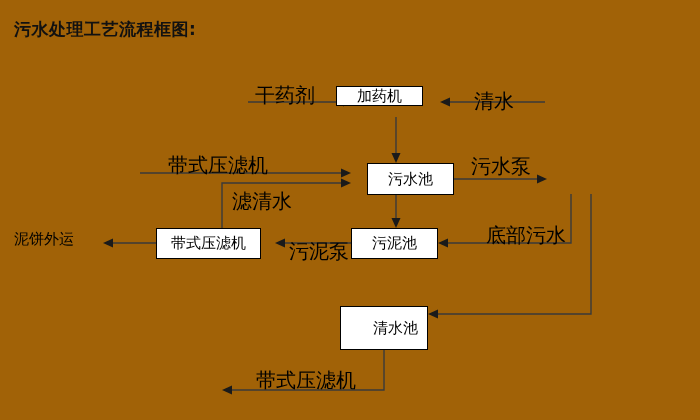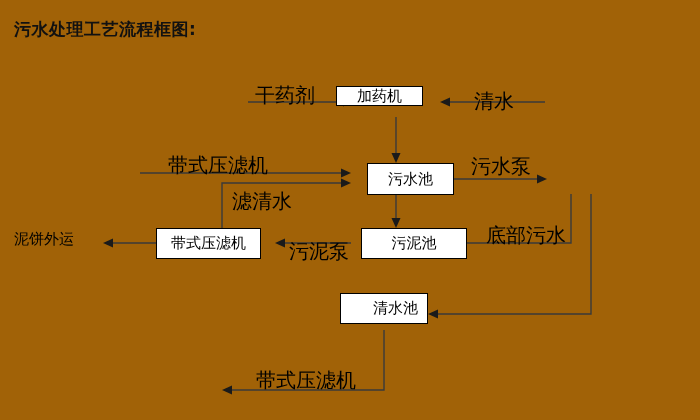--- a/index.html
+++ b/index.html
@@ -149,23 +149,23 @@
 
   </svg>
 
   <div class="node" style="left:336px; top:86px; width:87px; height:20px;">加药机</div>
 
   <div class="node" style="left:351px; top:163px; width:87px; height:32px;margin-left:16px;">污水池</div>
 
 
   <div class="node" style="left:156px; top:228px; width:105px; height:31px;">带式压滤机</div>
 
-  <div class="node" style="left:361px; top:228px; width:106px; height:31px;">污泥池</div>
+  <div class="node" style="left:351px; top:228px; width:87px; height:31px;">污泥池</div>
 
-  <div class="node" style="left:340px; top:293px; width:88px; height:31px;padding-left:23px;">清水池</div>
+  <div class="node" style="left:340px; top:306px; width:88px; height:44px;padding-left:23px;">清水池</div>
 
   <div class="edge-label" style="left:255px; top:82px;">干药剂</div>
 
   <div class="edge-label" style="left:474px; top:88px;">清水</div>
 
   <div class="edge-label" style="left:168px; top:152px;">带式压滤机</div>
 
   <div class="edge-label" style="left:232px; top:188px;">滤清水</div>
 
   <div class="edge-label" style="left:455px; top:153px;margin-left:16px;">污水泵</div>

